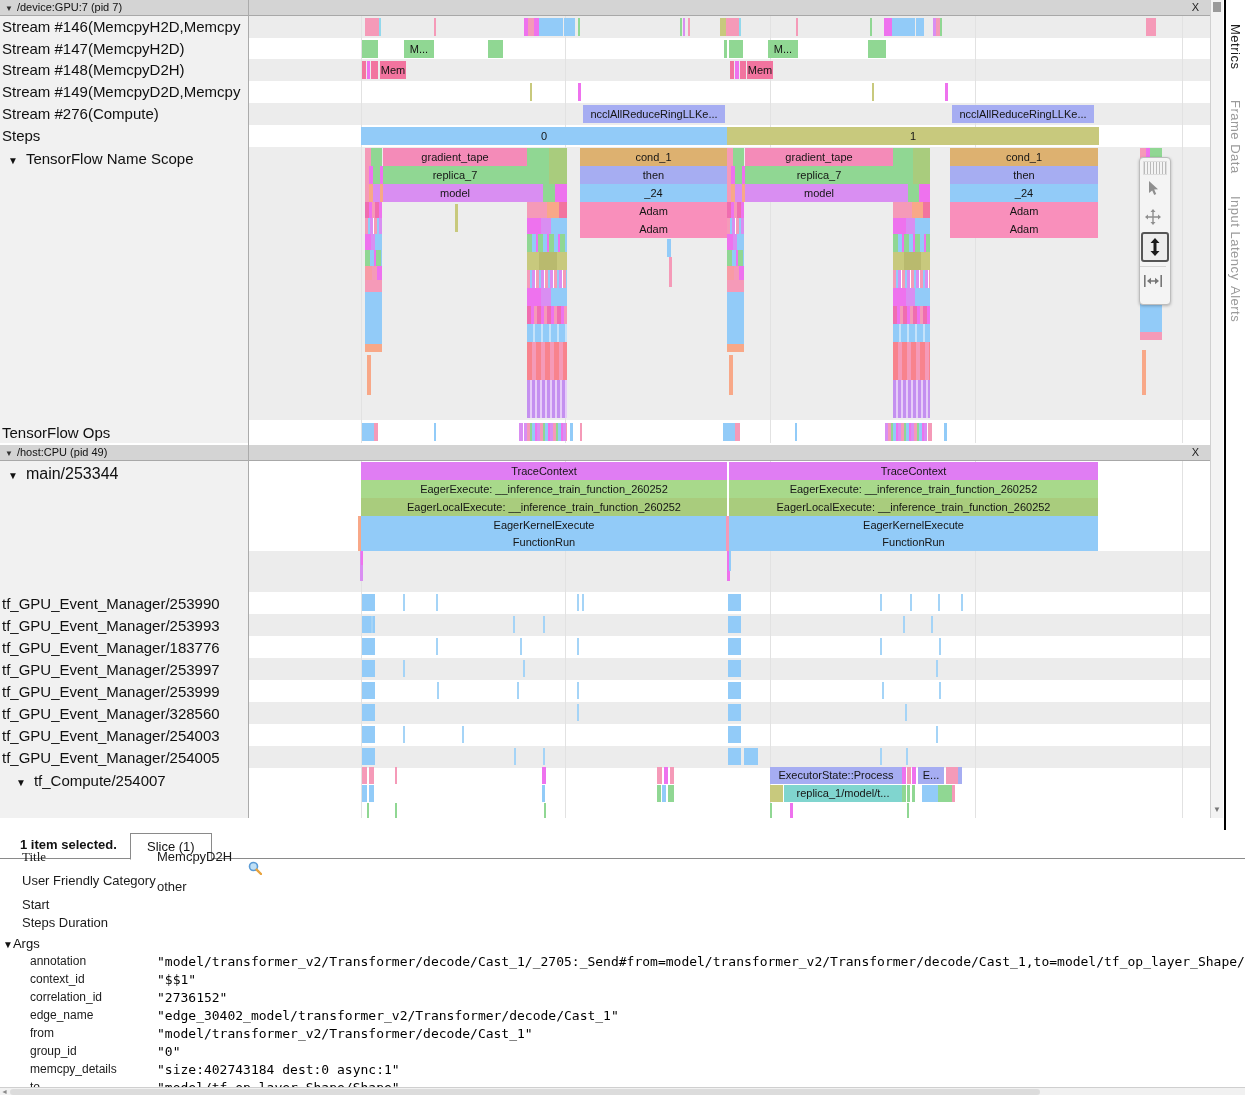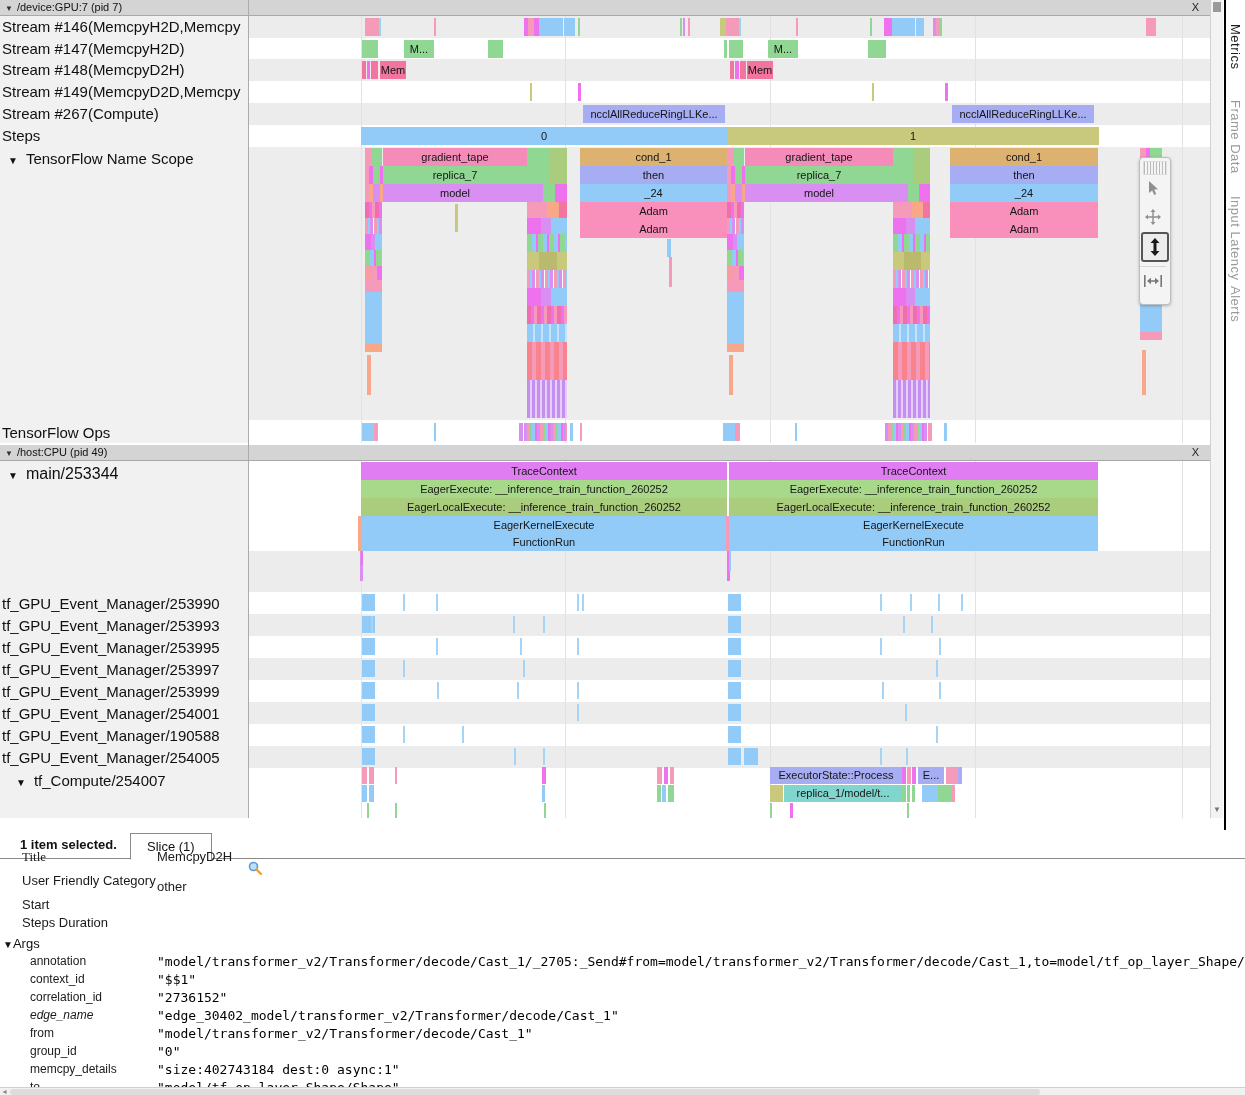--- a/index.html
+++ b/index.html
@@ -116,21 +116,21 @@
       <div class="abs seg" style="left: 380px; top: 61px; width: 26px; height: 18px; background: rgb(242, 116, 159); line-height: 18px;">Mem</div>
       <div class="abs seg" style="left: 730px; top: 61px; width: 4px; height: 18px; background: rgb(242, 116, 159);"></div>
       <div class="abs seg" style="left: 735px; top: 61px; width: 4px; height: 18px; background: rgb(238, 114, 238);"></div>
       <div class="abs seg" style="left: 740px; top: 61px; width: 6px; height: 18px; background: rgb(242, 116, 159);"></div>
       <div class="abs seg" style="left: 747px; top: 61px; width: 26px; height: 18px; background: rgb(242, 116, 159); line-height: 18px;">Mem</div>
       <div class="abs rowlabel" style="top: 83px; font-size: 15px; height: 22px;">Stream #149(MemcpyD2D,Memcpy</div>
       <div class="abs seg" style="left: 530px; top: 83px; width: 2px; height: 18px; background: rgb(200, 201, 125);"></div>
       <div class="abs seg" style="left: 578px; top: 83px; width: 3px; height: 18px; background: rgb(238, 114, 238);"></div>
       <div class="abs seg" style="left: 872px; top: 83px; width: 2px; height: 18px; background: rgb(200, 201, 125);"></div>
       <div class="abs seg" style="left: 945px; top: 83px; width: 3px; height: 18px; background: rgb(238, 114, 238);"></div>
-      <div class="abs rowlabel" style="top: 105px; font-size: 15px; height: 22px;">Stream #267(Compute)</div>
+      <div class="abs rowlabel" style="top: 105px; font-size: 15px; height: 22px;">Stream #276(Compute)</div>
       <div class="abs seg" style="left: 583px; top: 105px; width: 142px; height: 18px; background: rgb(166, 173, 242); line-height: 18px;">ncclAllReduceRingLLKe...</div>
       <div class="abs seg" style="left: 952px; top: 105px; width: 142px; height: 18px; background: rgb(166, 173, 242); line-height: 18px;">ncclAllReduceRingLLKe...</div>
       <div class="abs rowlabel" style="top: 127px; font-size: 15px; height: 22px;">Steps</div>
       <div class="abs seg" style="left: 361px; top: 127px; width: 366px; height: 18px; background: rgb(146, 203, 248); line-height: 18px;">0</div>
       <div class="abs seg" style="left: 727px; top: 127px; width: 372px; height: 18px; background: rgb(200, 201, 125); line-height: 18px;">1</div>
       <div class="abs rowlabel" style="top: 150px; font-size: 15px;"><span style="font-size: 10px; margin: 0px 8px 0px 6px; cursor: pointer;">▼</span><span>TensorFlow Name Scope</span></div>
       <div class="abs seg" style="left: 383px; top: 148px; width: 144px; height: 18px; background: rgb(244, 139, 184); line-height: 18px;">gradient_tape</div>
       <div class="abs seg" style="left: 383px; top: 166px; width: 144px; height: 18px; background: rgb(144, 215, 147); line-height: 18px;">replica_7</div>
       <div class="abs seg" style="left: 383px; top: 184px; width: 144px; height: 18px; background: rgb(217, 142, 242); line-height: 18px;">model</div>
       <div class="abs seg" style="left: 580px; top: 148px; width: 147px; height: 18px; background: rgb(221, 177, 112); line-height: 18px;">cond_1</div>
@@ -261,21 +261,21 @@
       <div class="abs seg" style="left: 938px; top: 594px; width: 2px; height: 17px; background: rgb(165, 212, 247);"></div>
       <div class="abs seg" style="left: 961px; top: 594px; width: 2px; height: 17px; background: rgb(165, 212, 247);"></div>
       <div class="abs rowlabel" style="top: 617px; font-size: 15px;">tf_GPU_Event_Manager/253993</div>
       <div class="abs seg" style="left: 362px; top: 616px; width: 13px; height: 17px; background: rgb(146, 203, 248);"></div>
       <div class="abs seg" style="left: 728px; top: 616px; width: 13px; height: 17px; background: rgb(146, 203, 248);"></div>
       <div class="abs seg" style="left: 371px; top: 616px; width: 2px; height: 17px; background: rgb(165, 212, 247);"></div>
       <div class="abs seg" style="left: 513px; top: 616px; width: 2px; height: 17px; background: rgb(165, 212, 247);"></div>
       <div class="abs seg" style="left: 543px; top: 616px; width: 2px; height: 17px; background: rgb(165, 212, 247);"></div>
       <div class="abs seg" style="left: 903px; top: 616px; width: 2px; height: 17px; background: rgb(165, 212, 247);"></div>
       <div class="abs seg" style="left: 931px; top: 616px; width: 2px; height: 17px; background: rgb(165, 212, 247);"></div>
-      <div class="abs rowlabel" style="top: 639px; font-size: 15px;">tf_GPU_Event_Manager/253995</div>
+      <div class="abs rowlabel" style="top: 639px; font-size: 15px;">tf_GPU_Event_Manager/183776</div>
       <div class="abs seg" style="left: 362px; top: 638px; width: 13px; height: 17px; background: rgb(146, 203, 248);"></div>
       <div class="abs seg" style="left: 728px; top: 638px; width: 13px; height: 17px; background: rgb(146, 203, 248);"></div>
       <div class="abs seg" style="left: 436px; top: 638px; width: 2px; height: 17px; background: rgb(165, 212, 247);"></div>
       <div class="abs seg" style="left: 520px; top: 638px; width: 2px; height: 17px; background: rgb(165, 212, 247);"></div>
       <div class="abs seg" style="left: 577px; top: 638px; width: 2px; height: 17px; background: rgb(165, 212, 247);"></div>
       <div class="abs seg" style="left: 880px; top: 638px; width: 2px; height: 17px; background: rgb(165, 212, 247);"></div>
       <div class="abs seg" style="left: 939px; top: 638px; width: 2px; height: 17px; background: rgb(165, 212, 247);"></div>
       <div class="abs rowlabel" style="top: 661px; font-size: 15px;">tf_GPU_Event_Manager/253997</div>
       <div class="abs seg" style="left: 362px; top: 660px; width: 13px; height: 17px; background: rgb(146, 203, 248);"></div>
       <div class="abs seg" style="left: 728px; top: 660px; width: 13px; height: 17px; background: rgb(146, 203, 248);"></div>
@@ -283,26 +283,26 @@
       <div class="abs seg" style="left: 523px; top: 660px; width: 2px; height: 17px; background: rgb(165, 212, 247);"></div>
       <div class="abs seg" style="left: 936px; top: 660px; width: 2px; height: 17px; background: rgb(165, 212, 247);"></div>
       <div class="abs rowlabel" style="top: 683px; font-size: 15px;">tf_GPU_Event_Manager/253999</div>
       <div class="abs seg" style="left: 362px; top: 682px; width: 13px; height: 17px; background: rgb(146, 203, 248);"></div>
       <div class="abs seg" style="left: 728px; top: 682px; width: 13px; height: 17px; background: rgb(146, 203, 248);"></div>
       <div class="abs seg" style="left: 437px; top: 682px; width: 2px; height: 17px; background: rgb(165, 212, 247);"></div>
       <div class="abs seg" style="left: 517px; top: 682px; width: 2px; height: 17px; background: rgb(165, 212, 247);"></div>
       <div class="abs seg" style="left: 577px; top: 682px; width: 2px; height: 17px; background: rgb(165, 212, 247);"></div>
       <div class="abs seg" style="left: 882px; top: 682px; width: 2px; height: 17px; background: rgb(165, 212, 247);"></div>
       <div class="abs seg" style="left: 939px; top: 682px; width: 2px; height: 17px; background: rgb(165, 212, 247);"></div>
-      <div class="abs rowlabel" style="top: 705px; font-size: 15px;">tf_GPU_Event_Manager/254001</div>
+      <div class="abs rowlabel" style="top: 705px; font-size: 15px;">tf_GPU_Event_Manager/328560</div>
       <div class="abs seg" style="left: 362px; top: 704px; width: 13px; height: 17px; background: rgb(146, 203, 248);"></div>
       <div class="abs seg" style="left: 728px; top: 704px; width: 13px; height: 17px; background: rgb(146, 203, 248);"></div>
       <div class="abs seg" style="left: 577px; top: 704px; width: 2px; height: 17px; background: rgb(165, 212, 247);"></div>
       <div class="abs seg" style="left: 905px; top: 704px; width: 2px; height: 17px; background: rgb(165, 212, 247);"></div>
-      <div class="abs rowlabel" style="top: 727px; font-size: 15px;">tf_GPU_Event_Manager/190588</div>
+      <div class="abs rowlabel" style="top: 727px; font-size: 15px;">tf_GPU_Event_Manager/254003</div>
       <div class="abs seg" style="left: 362px; top: 726px; width: 13px; height: 17px; background: rgb(146, 203, 248);"></div>
       <div class="abs seg" style="left: 728px; top: 726px; width: 13px; height: 17px; background: rgb(146, 203, 248);"></div>
       <div class="abs seg" style="left: 403px; top: 726px; width: 2px; height: 17px; background: rgb(165, 212, 247);"></div>
       <div class="abs seg" style="left: 462px; top: 726px; width: 2px; height: 17px; background: rgb(165, 212, 247);"></div>
       <div class="abs seg" style="left: 936px; top: 726px; width: 2px; height: 17px; background: rgb(165, 212, 247);"></div>
       <div class="abs rowlabel" style="top: 749px; font-size: 15px;">tf_GPU_Event_Manager/254005</div>
       <div class="abs seg" style="left: 362px; top: 748px; width: 13px; height: 17px; background: rgb(146, 203, 248);"></div>
       <div class="abs seg" style="left: 728px; top: 748px; width: 13px; height: 17px; background: rgb(146, 203, 248);"></div>
       <div class="abs seg" style="left: 744px; top: 748px; width: 14px; height: 17px; background: rgb(146, 203, 248);"></div>
       <div class="abs seg" style="left: 514px; top: 748px; width: 2px; height: 17px; background: rgb(165, 212, 247);"></div>
@@ -404,21 +404,21 @@
         <div class="abs detail-value" style="top: 85px;"></div>
       </div>
   <div class="abs" style="left:3px;top:106px;font-size:13px;color:#111;"><span style="font-size:10px;">▼</span><span>Args</span></div>
   <div id="detail-args">
         <div class="abs arg-key" style="top: 124px;">annotation</div>
         <div class="abs arg-val" style="top: 124px;">"model/transformer_v2/Transformer/decode/Cast_1/_2705:_Send#from=model/transformer_v2/Transformer/decode/Cast_1,to=model/tf_op_layer_Shape/Shape#::#edge</div>
         <div class="abs arg-key" style="top: 142px;">context_id</div>
         <div class="abs arg-val" style="top: 142px;">"$$1"</div>
         <div class="abs arg-key" style="top: 160px;">correlation_id</div>
         <div class="abs arg-val" style="top: 160px;">"2736152"</div>
-        <div class="abs arg-key" style="top: 178px; font-style: italic;">edge_name</div>
+        <div class="abs arg-key" style="top: 178px;">edge_name</div>
         <div class="abs arg-val" style="top: 178px;">"edge_30402_model/transformer_v2/Transformer/decode/Cast_1"</div>
         <div class="abs arg-key" style="top: 196px;">from</div>
         <div class="abs arg-val" style="top: 196px;">"model/transformer_v2/Transformer/decode/Cast_1"</div>
         <div class="abs arg-key" style="top: 214px;">group_id</div>
         <div class="abs arg-val" style="top: 214px;">"0"</div>
         <div class="abs arg-key" style="top: 232px;">memcpy_details</div>
         <div class="abs arg-val" style="top: 232px;">"size:402743184 dest:0 async:1"</div>
         <div class="abs arg-key" style="top: 250px;">to</div>
         <div class="abs arg-val" style="top: 250px;">"model/tf_op_layer_Shape/Shape"</div>
       </div>

